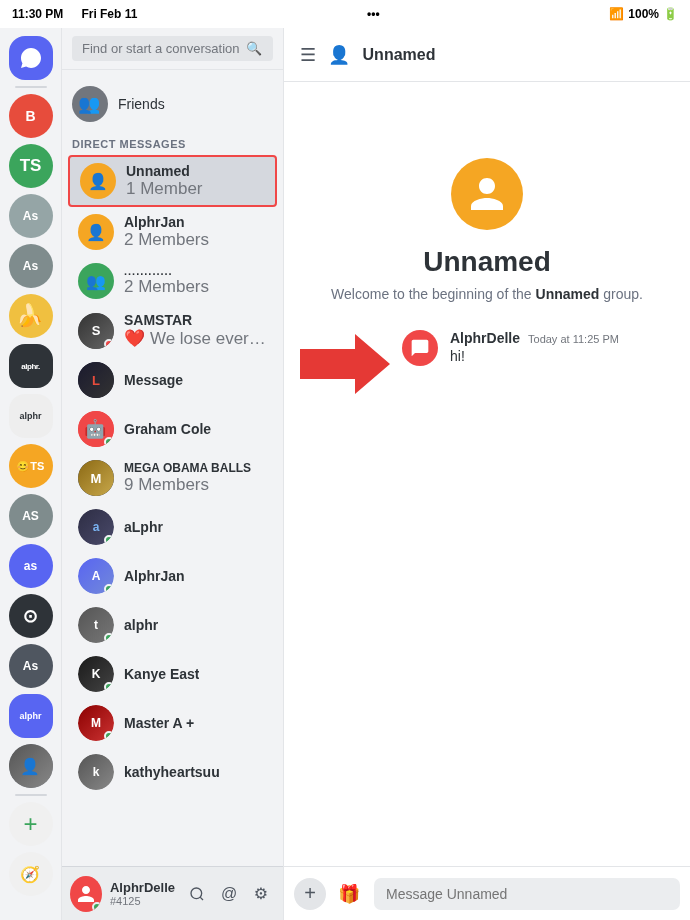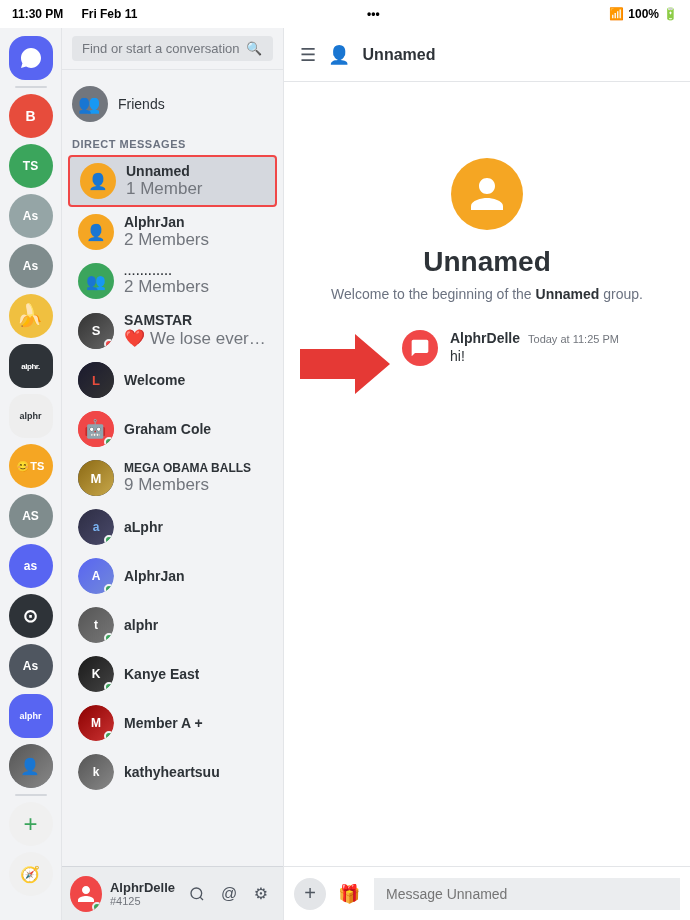--- a/index.html
+++ b/index.html
@@ -129,21 +129,21 @@
     }
     .add-btn {
       width: 32px; height: 32px; border-radius: 50%; background: #e3e5e8; border: none;
       cursor: pointer; display: flex; align-items: center; justify-content: center; font-size: 20px; color: #4f5660;
     }
     .gift-btn {
       width: 32px; height: 32px; border-radius: 4px; border: none; background: transparent;
       cursor: pointer; display: flex; align-items: center; justify-content: center; font-size: 18px; color: #4f5660;
     }
     .chat-input-field {
-      flex: 1; background: #ebedef; border: none; border-radius: 0;
+      flex: 1; background: #ebedef; border: none; border-radius: 7px;
       padding: 8px 12px; font-size: 14px; color: #2e3338; outline: none;
     }
 
     
     .status-dot {
       width: 10px; height: 10px; border-radius: 50%; background: #3ba55c;
       position: absolute; bottom: 0; right: 0; border: 2px solid #ebedef;
     }
 
     
@@ -187,21 +187,21 @@
     <div class="server-icon active" style="background:#5865f2;">
       <svg width="24" height="24" viewBox="0 0 24 24" fill="white">
           <path d="M19.952 12.534C19.982 12.196 20 11.852 20 11.5C20 7.358 16.642 4 12.5 4C8.358 4 5 7.358 5 11.5C5 15.642 8.358 19 12.5 19C13.26 19 13.994 18.888 14.686 18.68L17 20L16.5 17.5C18.538 16.397 20 14.112 20 11.5C20 11.845 19.982 12.187 19.952 12.534Z" fill="none"></path>
           <circle cx="10" cy="11" r="1.5" fill="white"></circle>
           <circle cx="15" cy="11" r="1.5" fill="white"></circle>
           <path d="M12 2C6.477 2 2 6.477 2 12C2 13.89 2.525 15.655 3.438 17.15L2 22L7.1 20.617C8.522 21.497 10.201 22 12 22C17.523 22 22 17.523 22 12C22 6.477 17.523 2 12 2Z" fill="white"></path>
         </svg>
     </div>
     <div class="server-divider"></div>
     <div class="server-icon" style="background:#e74c3c; font-size:14px; font-weight:700;">B</div>
-    <div class="server-icon" style="background:#3ba55c; font-size:12px; font-weight:700;">TS</div>
+    <div class="server-icon" style="background:#3ba55c; font-size:17px; font-weight:700;">TS</div>
     <div class="server-icon" style="background:#95a5a6; font-size:12px; font-weight:700;">As</div>
     <div class="server-icon" style="background:#7f8c8d; font-size:12px; font-weight:700;">As</div>
     <div class="server-icon" style="background:#f0c040; font-size:22px; border-radius:22px;">🍌</div>
     <div class="server-icon" style="background:#2e3338; font-size:8px; font-weight:700; color:#fff; border-radius:16px; letter-spacing:-0.5px;">alphr.</div>
     <div class="server-icon" style="background:#eee; font-size:9px; font-weight:700; color:#2e3338; border-radius:16px;">alphr</div>
     <div class="server-icon" style="background:#f5a623; font-size:11px; font-weight:700;">😊TS</div>
     <div class="server-icon" style="background:#7f8c8d; font-size:12px; font-weight:700;">AS</div>
     <div class="server-icon" style="background:#5865f2; font-size:12px; font-weight:700;">as</div>
     <div class="server-icon" style="background:#2e3338; font-size:18px; color:#fff;">⊙</div>
     <div class="server-icon" style="background:#4f5660; font-size:12px; font-weight:700;">As</div>
@@ -265,21 +265,21 @@
           <span class="dm-name">SAMSTAR</span>
           <span class="dm-sub">❤️ We lose everything for the...</span>
         </div>
       </div>
 
       <div class="dm-item">
         <div class="dm-avatar" style="background:#1a1a2e;">
           <div style="width:36px;height:36px;border-radius:50%;background:linear-gradient(135deg,#1a1a2e,#333);display:flex;align-items:center;justify-content:center;font-size:13px;color:#e74c3c;font-weight:700;">L</div>
         </div>
         <div class="dm-info">
-          <span class="dm-name">Welcome</span>
+          <span class="dm-name">Message</span>
         </div>
       </div>
 
       <div class="dm-item">
         <div class="dm-avatar" style="background:#f04747; position:relative;">
           <div style="width:36px;height:36px;border-radius:50%;background:#f04747;display:flex;align-items:center;justify-content:center;font-size:18px;">🤖</div>
           <div style="width:10px;height:10px;border-radius:50%;background:#3ba55c;position:absolute;bottom:0;right:0;border:2px solid #f2f3f5;"></div>
         </div>
         <div class="dm-info">
           <span class="dm-name">Graham Cole</span>
@@ -335,21 +335,21 @@
           <span class="dm-name">Kanye East</span>
         </div>
       </div>
 
       <div class="dm-item">
         <div class="dm-avatar" style="position:relative;">
           <div style="width:36px;height:36px;border-radius:50%;background:linear-gradient(135deg,#8B0000,#cc3333);display:flex;align-items:center;justify-content:center;font-size:12px;color:#fff;font-weight:700;">M</div>
           <div style="width:10px;height:10px;border-radius:50%;background:#3ba55c;position:absolute;bottom:0;right:0;border:2px solid #f2f3f5;"></div>
         </div>
         <div class="dm-info">
-          <span class="dm-name">Member A +</span>
+          <span class="dm-name">Master A +</span>
         </div>
       </div>
 
       <div class="dm-item">
         <div class="dm-avatar" style="position:relative;">
           <div style="width:36px;height:36px;border-radius:50%;background:linear-gradient(135deg,#555,#888);display:flex;align-items:center;justify-content:center;font-size:12px;color:#fff;font-weight:700;">k</div>
         </div>
         <div class="dm-info">
           <span class="dm-name">kathyheartsuu</span>
         </div>

